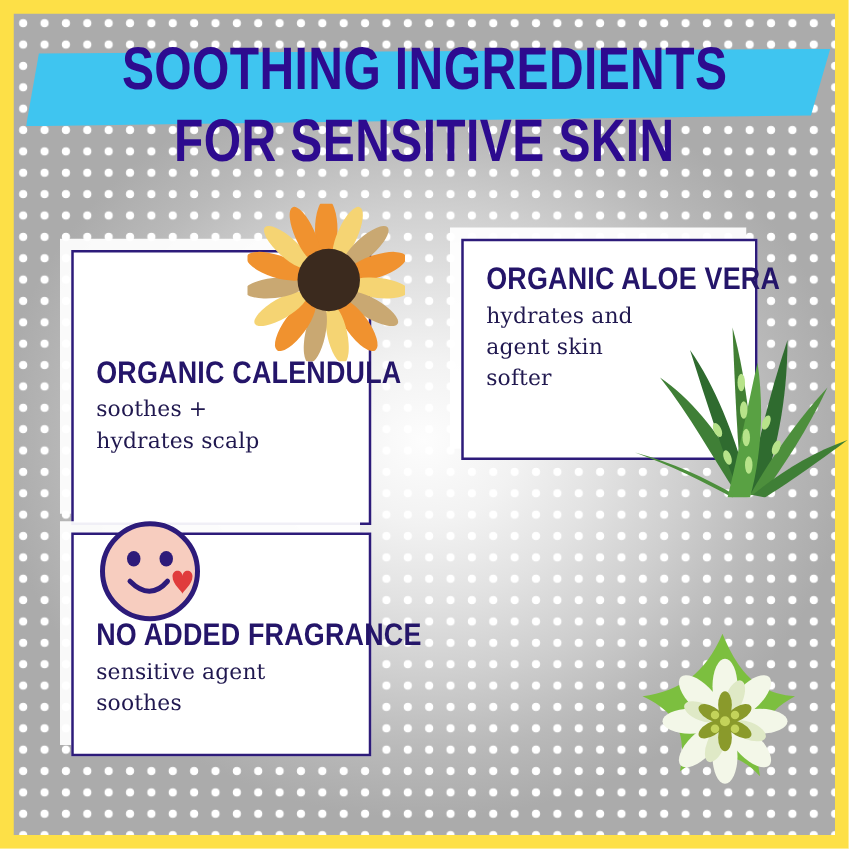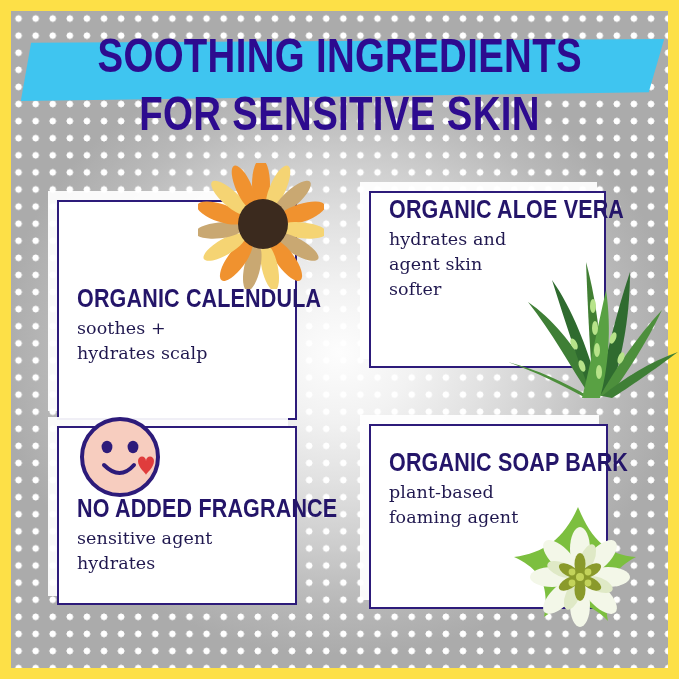--- a/index.html
+++ b/index.html
@@ -116,21 +116,21 @@
     line-height: 25px;
     letter-spacing: 0.1px;
   }
 
   #card1 { left: 57px;  top: 200px; width: 240px; height: 220px; }
   #card2 { left: 369px; top: 191px; width: 237px; height: 177px; }
   #card3 { left: 57px;  top: 426px; width: 240px; height: 179px; }
   #card4 { left: 369px; top: 424px; width: 239px; height: 185px; }
 
   #card1 .card-text { top: 84px; }
-  #card2 .card-text { top: 4px; }
+  #card2 .card-text { top: 18px; }
   #card3 .card-text { top: 68px; }
   #card4 .card-text { top: 24px; }
 
   
   .art { position: absolute; z-index: 6; pointer-events: none; }
   #art-calendula { left: 198px; top: 163px;  width: 126px; height: 126px; }
   #art-aloe      { left: 494px; top: 246px;  width: 186px; height: 152px; }
   #art-smiley    { left: 78px;  top: 415px;  width: 84px;  height: 84px;  z-index: 6; }
   #art-soapbark  { left: 502px; top: 505px;  width: 155px; height: 143px; }
 </style>
@@ -176,36 +176,25 @@
     </div>
   </div>
 
   <div class="card-shell" id="card3">
     <div class="card-back"></div>
     <div class="card-face"></div>
     <div class="card-text">
       <div class="card-head">NO ADDED FRAGRANCE</div>
       <div class="card-body">
         <div>sensitive agent</div>
-        <div>hydrates</div>
+        <div>soothes</div>
       </div>
     </div>
   </div>
 
-  <div class="card-shell" id="card4">
-    <div class="card-back"></div>
-    <div class="card-face"></div>
-    <div class="card-text">
-      <div class="card-head">ORGANIC SOAP BARK</div>
-      <div class="card-body">
-        <div>plant-based</div>
-        <div>foaming agent</div>
-      </div>
-    </div>
-  </div>
 
   <svg class="art" id="art-calendula" viewBox="0 0 126 126">
     <g transform="translate(63,63)">
       <g>
         <ellipse cx="0" cy="-42" rx="9" ry="25" fill="#f0922f" transform="rotate(0)"></ellipse>
         <ellipse cx="0" cy="-42" rx="8" ry="24" fill="#f5d473" transform="rotate(24)"></ellipse>
         <ellipse cx="0" cy="-42" rx="8" ry="24" fill="#c9a872" transform="rotate(48)"></ellipse>
         <ellipse cx="0" cy="-42" rx="9" ry="25" fill="#f0922f" transform="rotate(72)"></ellipse>
         <ellipse cx="0" cy="-42" rx="8" ry="24" fill="#f5d473" transform="rotate(96)"></ellipse>
         <ellipse cx="0" cy="-42" rx="8" ry="24" fill="#c9a872" transform="rotate(120)"></ellipse>

